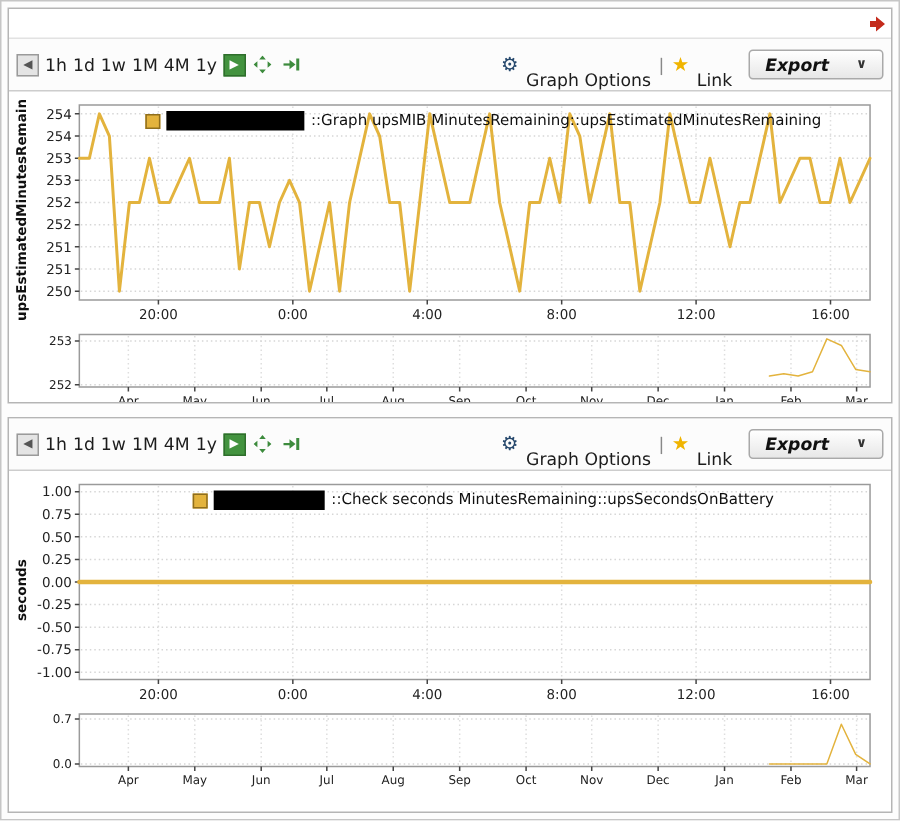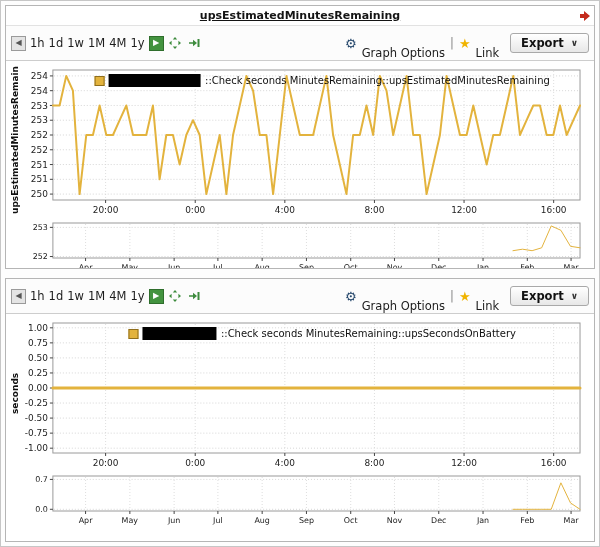--- a/index.html
+++ b/index.html
@@ -64,26 +64,26 @@
   }
   .back-btn { background: #e4e4e4; border: 1px solid #9a9a9a; color: #555; }
   .fwd-btn  { background: #43933f; border: 1px solid #2f6e2c; color: #fff; }
   .svg-btn { border: none; background: transparent; padding: 0; }
   .tb-right { display: flex; align-items: center; gap: 5px; font-size: 11.5px; color: #222; }
   .gear { font-size: 13px; color: #27496d; cursor: pointer; line-height: 1; }
   .star { font-size: 13px; color: #f0b400; cursor: pointer; line-height: 1; }
   .tb-link { color: #1c1c1c; text-decoration: none; cursor: pointer; margin-top: 20px; }
   .sep { color: #888; }
   .export-btn {
-    display: inline-flex; align-items: center; gap: 7px;
+    display: inline-flex; align-items: center; gap: 18px;
     font-family: "DejaVu Sans", sans-serif;
     font-size: 11.5px; font-weight: bold; color: #111;
     border: 1px solid #a9a9a9; border-radius: 3px;
     background: linear-gradient(#ffffff, #e7e7e7);
-    padding: 2px 10px; cursor: pointer; margin-left: 6px;
+    padding: 2px 10px; cursor: pointer; margin-left: 6px; font-style: italic;
   }
   .chev { font-size: 9px; color: #333; }
   .chart-section { flex: 1; padding: 3px 6px 4px 4px; display: flex; flex-direction: column; }
   .chart-main-row { display: flex; }
   .ylab {
     flex: 0 0 13px; width: 13px;
     writing-mode: vertical-rl; transform: rotate(180deg);
     font-size: 9px; font-weight: bold; color: #101010;
     text-align: center; overflow: hidden;
   }
@@ -101,21 +101,20 @@
   .r0 { width: 92px; }
   .r2 { width: 74px; }
 </style>
 </head>
 <body>
 
 <div class="page">
 
   <div class="panel">
     <div class="panel-header">
-      <a class="panel-title">upsEstimatedMinutesRemaining</a>
       <span class="red-icon">
         <svg width="11" height="12" viewBox="0 0 11 12">
             <path d="M0 4 h4 V1 l6 5 -6 5 V8 H0 Z" fill="#c42b1c"></path>
           </svg>
       </span>
     </div>
     <div class="toolbar">
       <span class="tb-left">
         <span class="icon-btn back-btn">◀</span>
         <a class="range-link">1h</a>
@@ -199,21 +198,21 @@
               <line x1="27" y1="115.31818181818204" x2="30" y2="115.31818181818204" stroke="#444"></line>
               <text x="25" y="118.46818181818205" text-anchor="end" font-size="9" fill="#222">251</text>
               <line x1="31" y1="130.0909090909094" x2="558" y2="130.0909090909094" stroke="#d6d6d6" stroke-dasharray="1,2"></line>
               <line x1="27" y1="130.0909090909094" x2="30" y2="130.0909090909094" stroke="#444"></line>
               <text x="25" y="133.2409090909094" text-anchor="end" font-size="9" fill="#222">250</text>
               <path d="M30.0,41.5L36.7,41.5L43.4,11.9L50.1,26.7L56.8,130.1L63.5,71.0L70.2,71.0L76.9,41.5L83.6,71.0L90.3,71.0L97.0,56.2L103.7,41.5L110.4,71.0L117.1,71.0L123.7,71.0L130.4,41.5L137.1,115.3L143.8,71.0L150.5,71.0L157.2,100.5L163.9,71.0L170.6,56.2L177.3,71.0L184.0,130.1L190.7,100.5L197.4,71.0L204.1,130.1L210.8,71.0L217.5,41.5L224.2,11.9L230.9,26.7L237.6,71.0L244.3,71.0L251.0,130.1L257.7,71.0L264.4,11.9L271.1,41.5L277.8,71.0L284.5,71.0L291.2,71.0L297.8,41.5L304.5,11.9L311.2,71.0L317.9,100.5L324.6,130.1L331.3,71.0L338.0,71.0L344.7,41.5L351.4,71.0L358.1,11.9L364.8,26.7L371.5,71.0L378.2,41.5L384.9,11.9L391.6,71.0L398.3,71.0L405.0,130.1L411.7,100.5L418.4,71.0L425.1,11.9L431.8,41.5L438.5,71.0L445.2,71.0L451.9,41.5L458.6,71.0L465.3,100.5L471.9,71.0L478.6,71.0L485.3,41.5L492.0,11.9L498.7,71.0L505.4,56.2L512.1,41.5L518.8,41.5L525.5,71.0L532.2,71.0L538.9,41.5L545.6,71.0L552.3,56.2L559.0,41.5" fill="none" stroke="#e3b33d" stroke-width="2" stroke-linejoin="round" stroke-linecap="round"></path>
             </svg>
           <div class="legend">
             <span class="swatch"></span>
             <span class="redact r0"></span>
-            <span class="legend-text">::Check seconds MinutesRemaining::upsEstimatedMinutesRemaining</span>
+            <span class="legend-text">::Graph upsMIB MinutesRemaining::upsEstimatedMinutesRemaining</span>
           </div>
         </div>
       </div>
       <div class="chart-mini">
         <svg class="mini" viewBox="0 0 567 52" preserveAspectRatio="none">
             <rect x="30" y="3" width="529" height="35" fill="#fff" stroke="#9a9a9a" stroke-width="1"></rect>
             <line x1="62.798" y1="4" x2="62.798" y2="37" stroke="#dedede" stroke-dasharray="1,2"></line>
             <line x1="62.798" y1="38" x2="62.798" y2="41" stroke="#444"></line>
             <text x="62.798" y="50" text-anchor="middle" font-size="8" fill="#222">Apr</text>
             <line x1="107.234" y1="4" x2="107.234" y2="37" stroke="#dedede" stroke-dasharray="1,2"></line>

